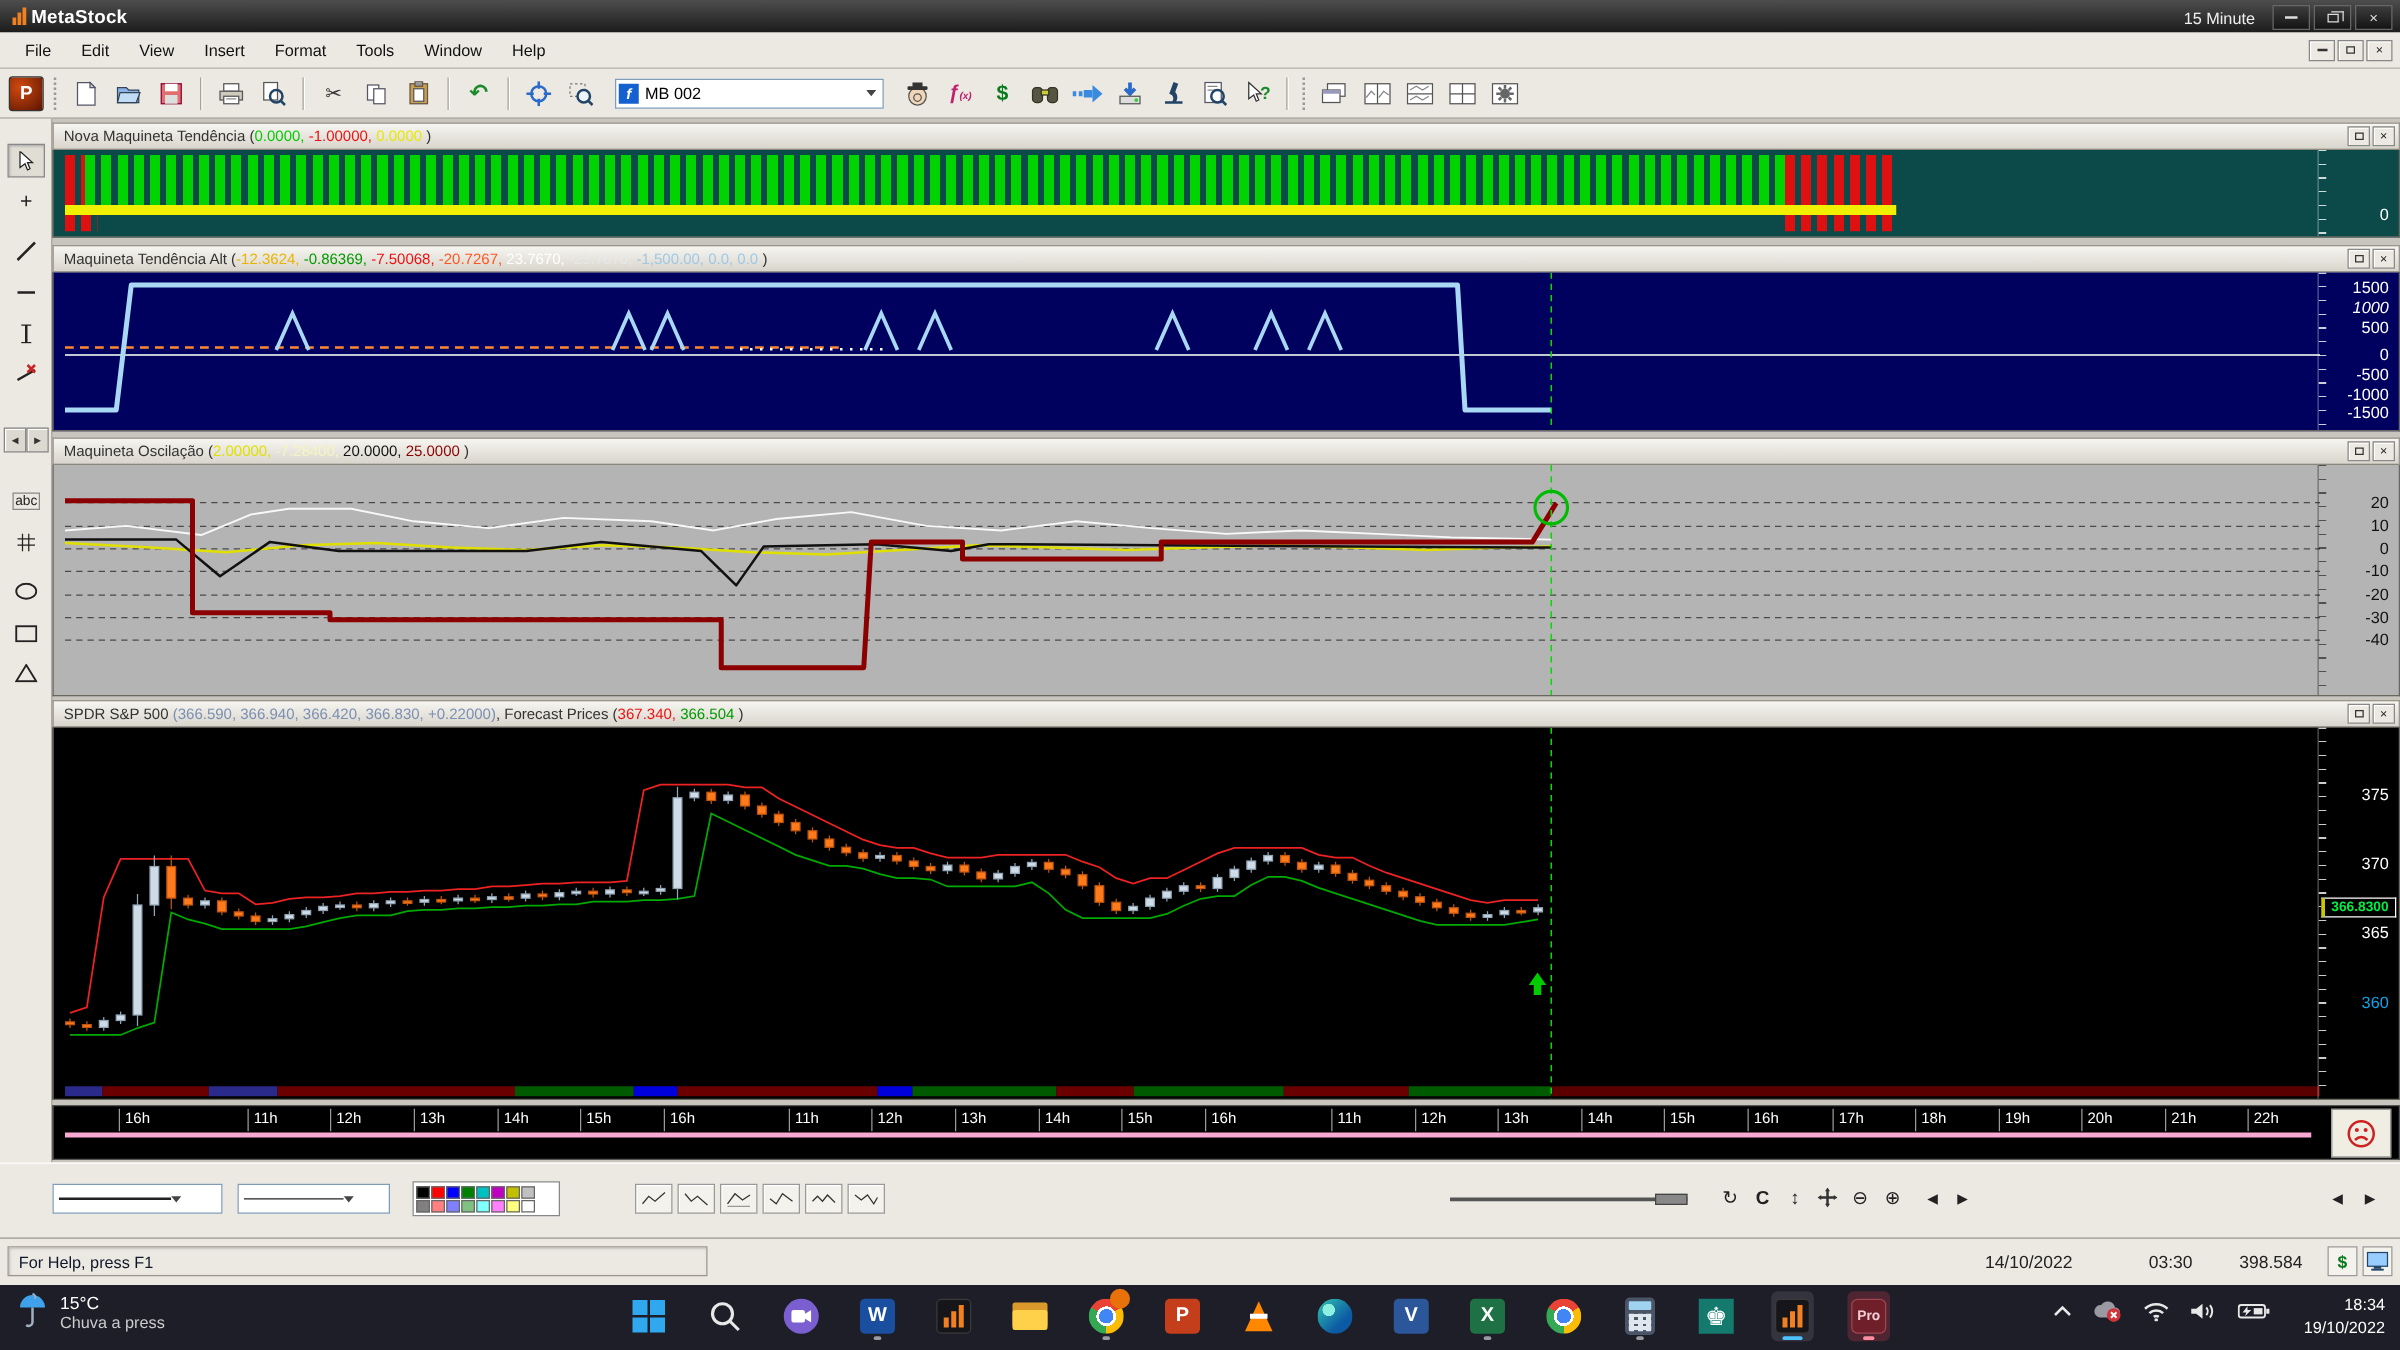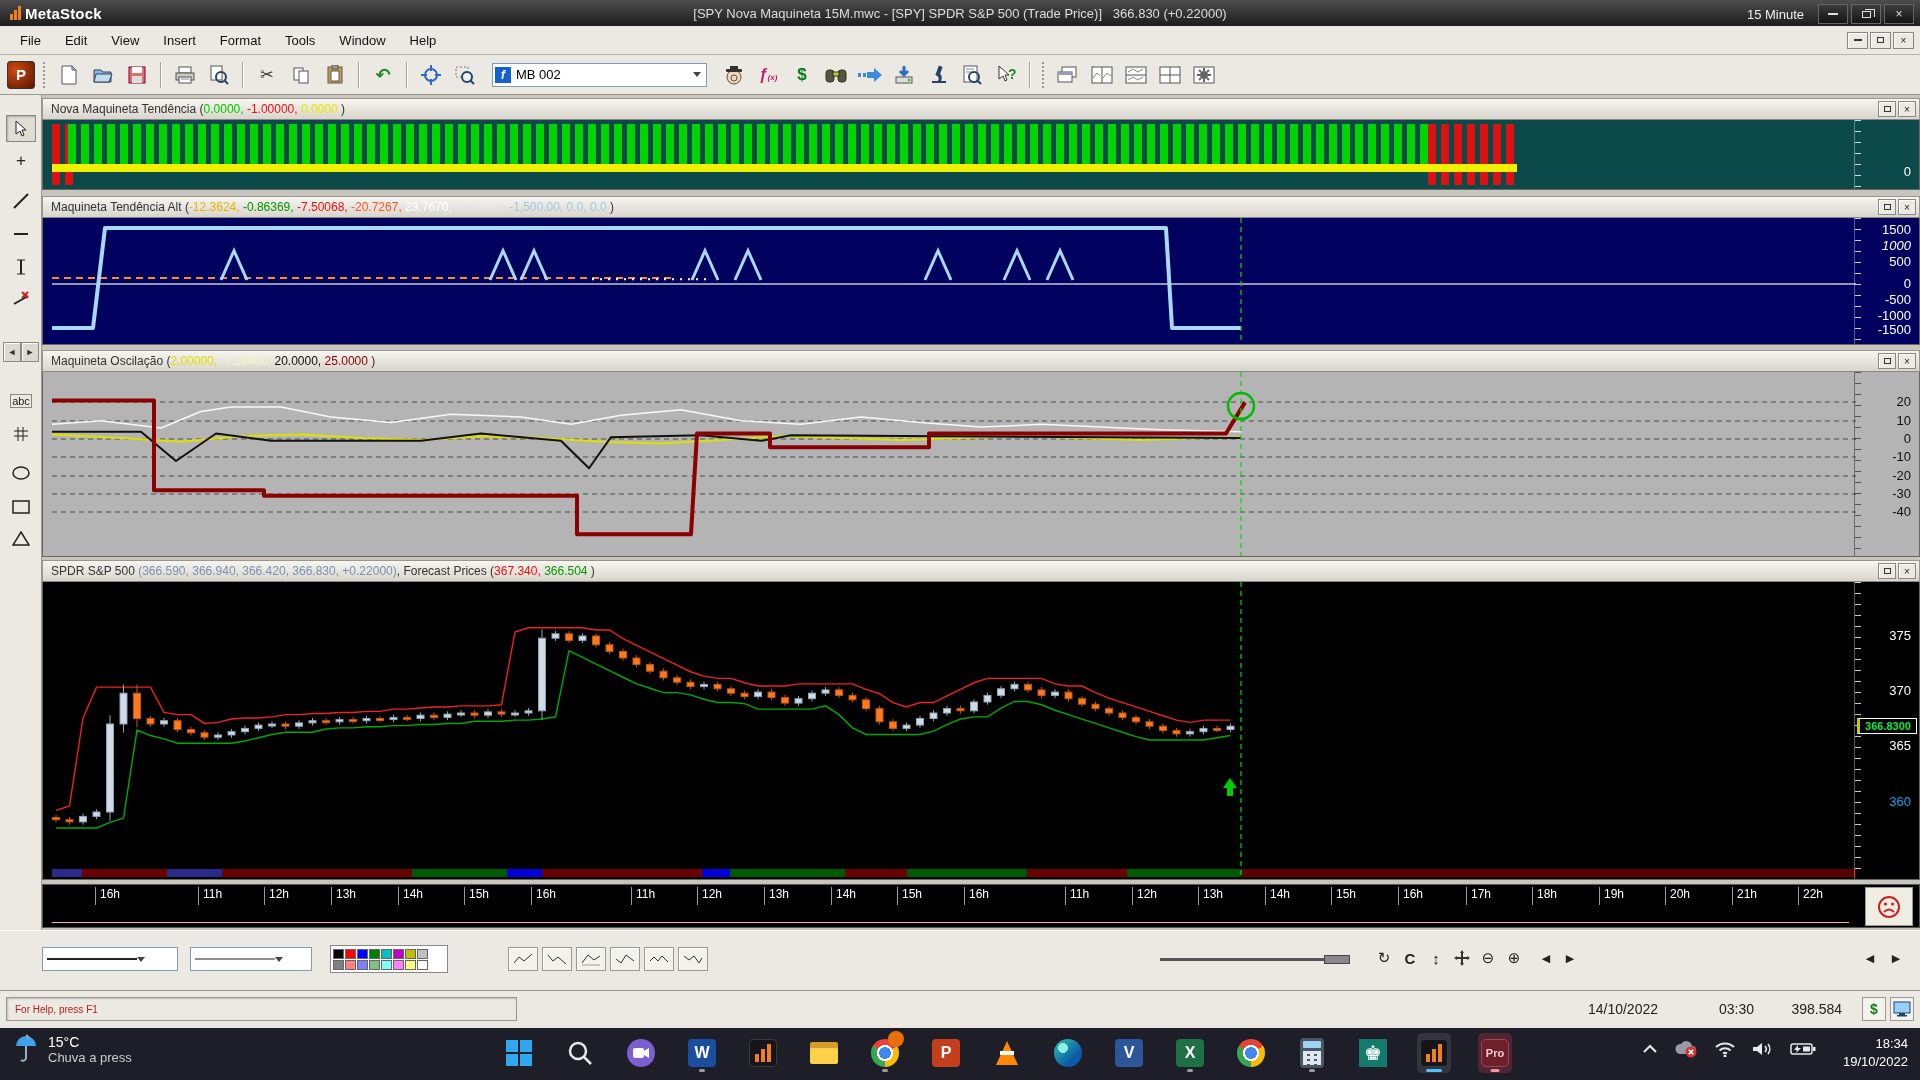--- a/index.html
+++ b/index.html
@@ -70,41 +70,41 @@
   
   .p1bg { background:#0c4a4a; }
   .p2bg { background:#00005f; }
   .p3bg { background:#b4b4b4; }
   .p4bg { background:#000; }
 
   #p1bars { position:absolute; left:9px; top:0; width:1465px; height:100%; }
 
   
   .timeaxis { position:absolute; left:0; right:0; height:44px; background:#000; border:1px solid #555; }
-  .hoursrow { position:absolute; left:9px; right:70px; top:0; height:38px; border-bottom:1px solid #f9a8d4; }
+  .hoursrow { position:absolute; left:9px; right:70px; top:0; height:25px; border-bottom:4px solid #f9a8d4; }
   .daysrow { position:absolute; left:9px; right:70px; top:22px; height:22px; }
   .hlabel { position:absolute; top:2px; color:#fff; font-size:12px; padding-left:4px; border-left:1px solid #999; height:18px; }
   .dlabel { position:absolute; top:1px; color:#fff; font-size:12px; padding-left:3px; border-left:1px solid #bbb; height:18px; }
   .sadbox { position:absolute; right:6px; top:2px; width:48px; height:39px; background:#f0ede2; border:1px solid #999; display:flex; align-items:center; justify-content:center; }
 
   
   .chartfooter { position:relative; height:60px; background:#ece9e2; border-top:1px solid #fff; }
   .fcombo { position:absolute; top:16px; height:24px; background:#fff; border:1px solid #7f9db9; display:flex; align-items:center; padding:0 4px; }
   .fcombo .carrow { width:0;height:0;border-left:4px solid transparent;border-right:4px solid transparent;border-top:5px solid #444; }
   .palette { position:absolute; top:14px; left:330px; width:118px; height:28px; background:#fff; border:1px solid #888; display:flex; align-items:center; padding:2px; gap:3px; }
   .palgrid { display:grid; grid-template-columns:repeat(8,11px); grid-auto-rows:10px; gap:1px; }
   .palgrid i { display:block; border:1px solid #666; }
   .minibtn { position:absolute; top:16px; width:30px; height:24px; background:#f4f2ec; border:1px solid #999; box-shadow:inset 1px 1px 0 #fff; display:flex; align-items:center; justify-content:center; }
   .ftrack { position:absolute; top:27px; left:1160px; width:190px; height:3px; background:#555; }
   .ftrack .handle { position:absolute; right:0; top:-3px; width:26px; height:9px; background:#888; border:1px solid #444; }
   .ficonbtn { position:absolute; top:15px; width:24px; height:24px; display:flex; align-items:center; justify-content:center; font-size:15px; color:#222; border:1px solid transparent; }
 
   
   .statusbar { position:relative; height:38px; background:#ece9e2; border-top:1px solid #9b978d; }
-  .helpbox { position:absolute; left:6px; top:6px; width:511px; height:24px; border:1px solid #9b978d; box-shadow:inset 1px 1px 2px #bbb; display:flex; align-items:center; padding-left:8px; color:#b91c1c; font-size:10px; }
+  .helpbox { position:absolute; left:6px; top:6px; width:560px; height:24px; border:1px solid #9b978d; box-shadow:inset 1px 1px 2px #bbb; display:flex; align-items:center; padding-left:8px; color:#0f172a; font-size:13px; }
   .sb-val { position:absolute; top:10px; font-size:14px; color:#222; }
   .sb-btn { position:absolute; top:6px; width:24px; height:24px; background:#f4f2ec; border:1px solid #999; display:flex; align-items:center; justify-content:center; }
 
   
   .taskbar { position:relative; height:52px; background:#1e1e28; color:#eee; }
   .weather { position:absolute; left:14px; top:6px; display:flex; align-items:flex-start; gap:10px; }
   .weather .wtemp { font-size:14px; color:#fff; }
   .weather .wdesc { font-size:13px; color:#ccc; }
   .taskicons { position:absolute; left:502px; top:5px; display:flex; gap:27px; }
   .ticon { position:relative; width:34px; height:40px; display:flex; align-items:center; justify-content:center; border-radius:5px; }
@@ -146,24 +146,20 @@
 <div id="screen">
 
   <div class="titlebar">
     <div class="logo">
       <span class="logo-bars">
           <i></i>
           <i></i>
           <i></i>
         </span>
       <span class="logo-text">MetaStock</span>
-    </div>
-    <div class="tb-center">
-      <span>[SPY Nova Maquineta 15M.mwc - [SPY] SPDR S&amp;P 500 (Trade Price)]</span>&nbsp;&nbsp;
-      <span>366.830 (+0.22000)</span>
     </div>
     <div class="tb-right">
       <span class="tb-period">15 Minute</span>
       <div style="display:flex;gap:3px;">
         <div class="winbtn">
             <span class="minus"></span>
           </div>
         <div class="winbtn">
             <span class="restore"></span>
           </div>

